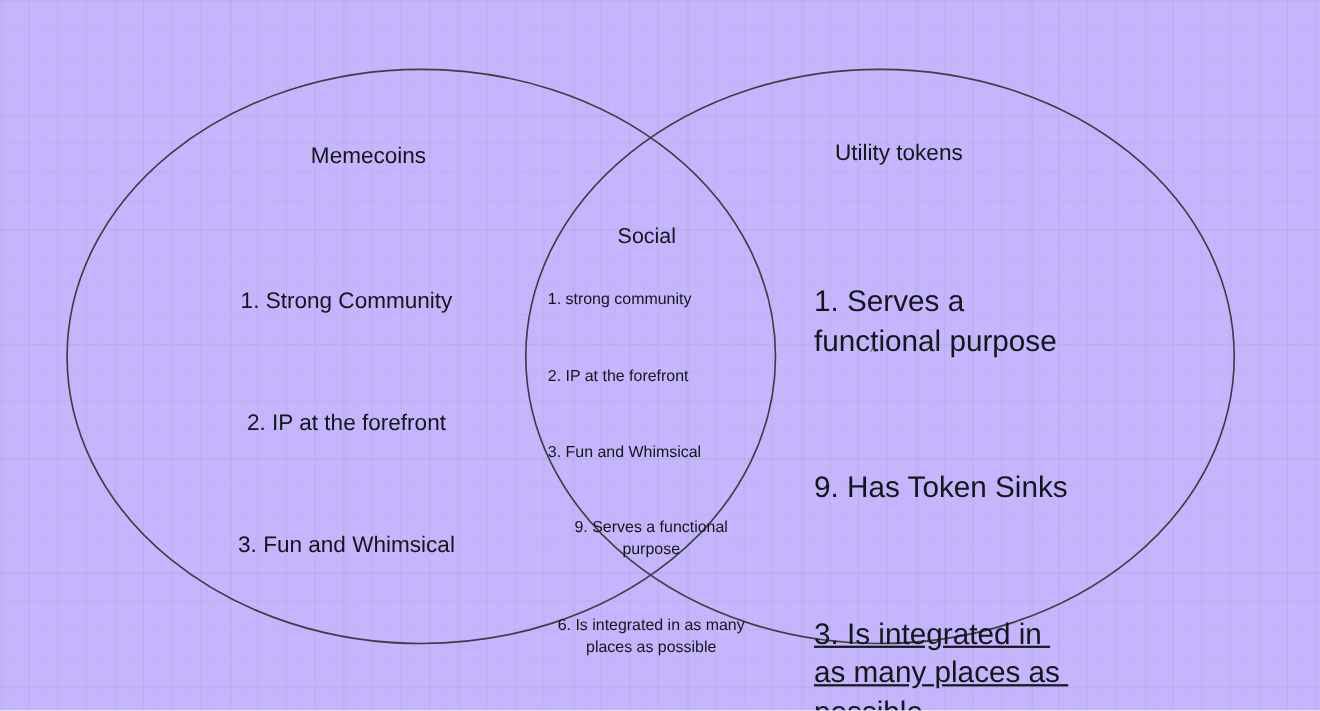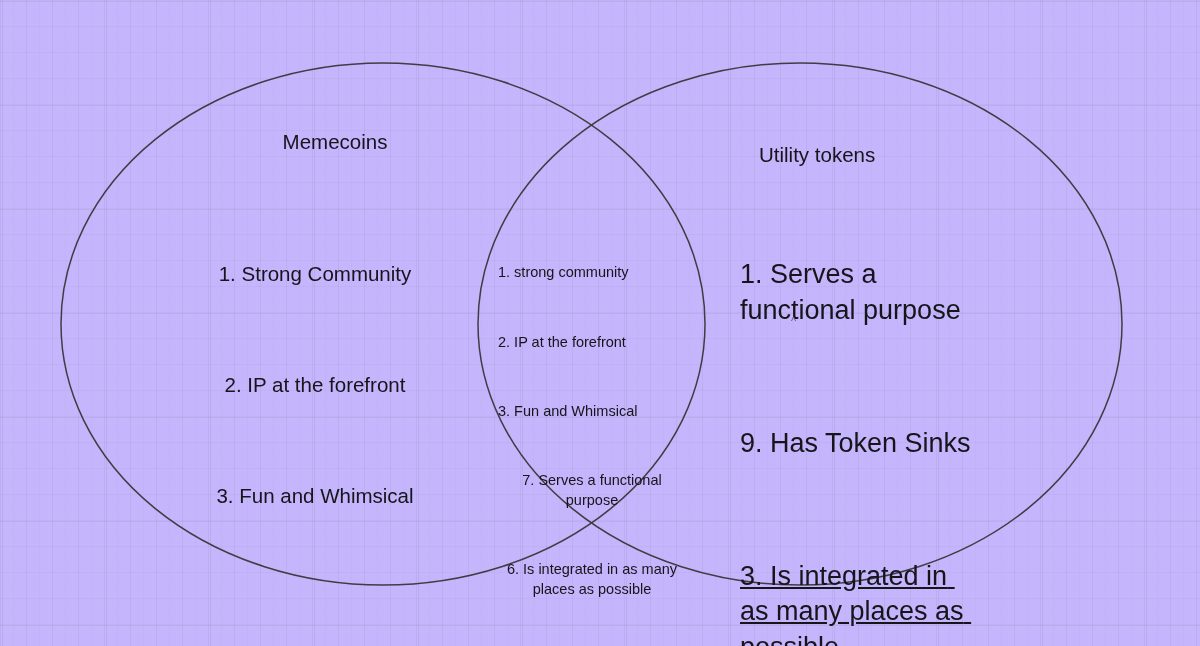--- a/index.html
+++ b/index.html
@@ -105,21 +105,20 @@
     text-align: center;
   }
   .center-list .li.single { text-align: left; }
   .center-list .li:last-child { margin-bottom: 0; }
 
   
   .right-title {
     left: 759px;
     top: 125px;
     font-size: 20.5px;
-    margin-top: 16px;
   }
   .right-list {
     left: 740px;
     top: 186px;
     width: 236px;
     font-size: 27px;
   }
   .right-list .li { margin-bottom: 26px; }
   .right-list .li:last-child { margin-bottom: 16px; text-decoration: underline; }
 
@@ -148,27 +147,28 @@
 
   <div class="txt left-title">Memecoins</div>
 
   <div class="txt left-list">
     <div class="li">1. Strong Community</div>
     <div class="li">2. IP at the forefront</div>
     <div class="li">3. Fun and Whimsical</div>
   </div>
 
   <div class="txt center-title">
+    <div>Social</div>
   </div>
 
   <div class="txt center-list">
     <div class="li single">1. strong community</div>
     <div class="li single">2. IP at the forefront</div>
     <div class="li single">3. Fun and Whimsical</div>
-    <div class="li">7. Serves a functional purpose</div>
+    <div class="li">9. Serves a functional purpose</div>
     <div class="li">6. Is integrated in as many places as possible</div>
   </div>
 
   <div class="txt right-title">Utility tokens</div>
 
   <div class="txt right-list">
     <div class="li">1. Serves a functional purpose</div>
     <div class="li">9. Has Token Sinks</div>
     <div class="li">3. Is integrated in as many places as possible</div>
   </div>

